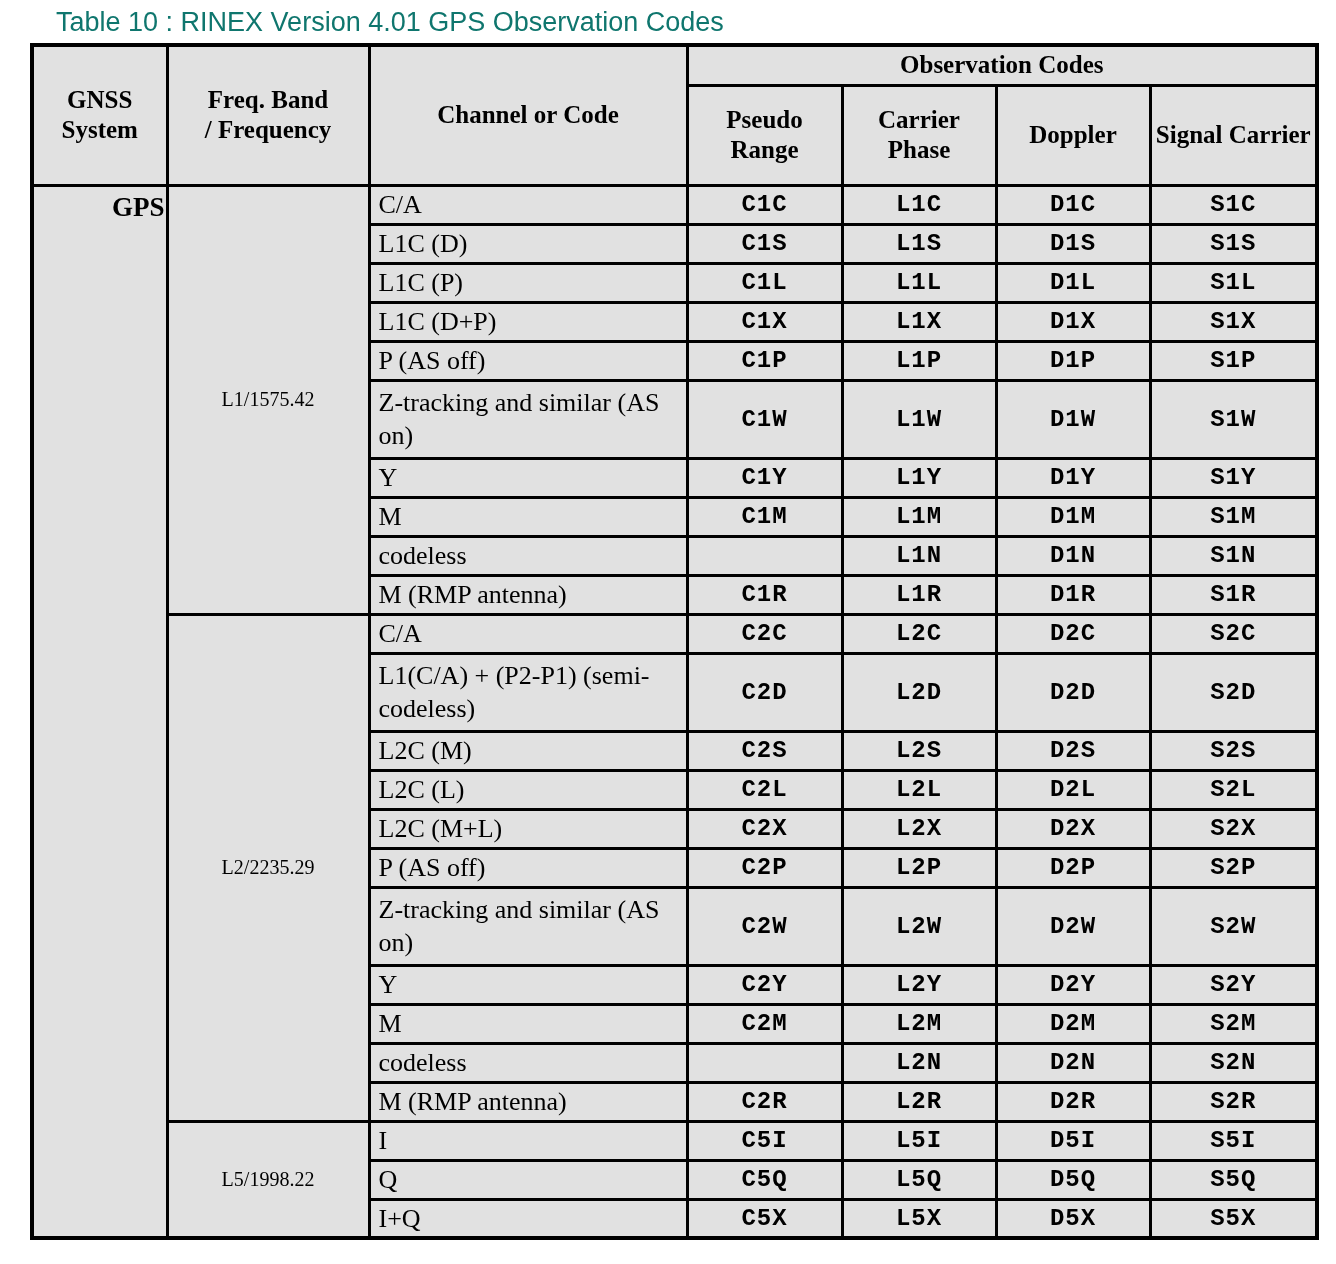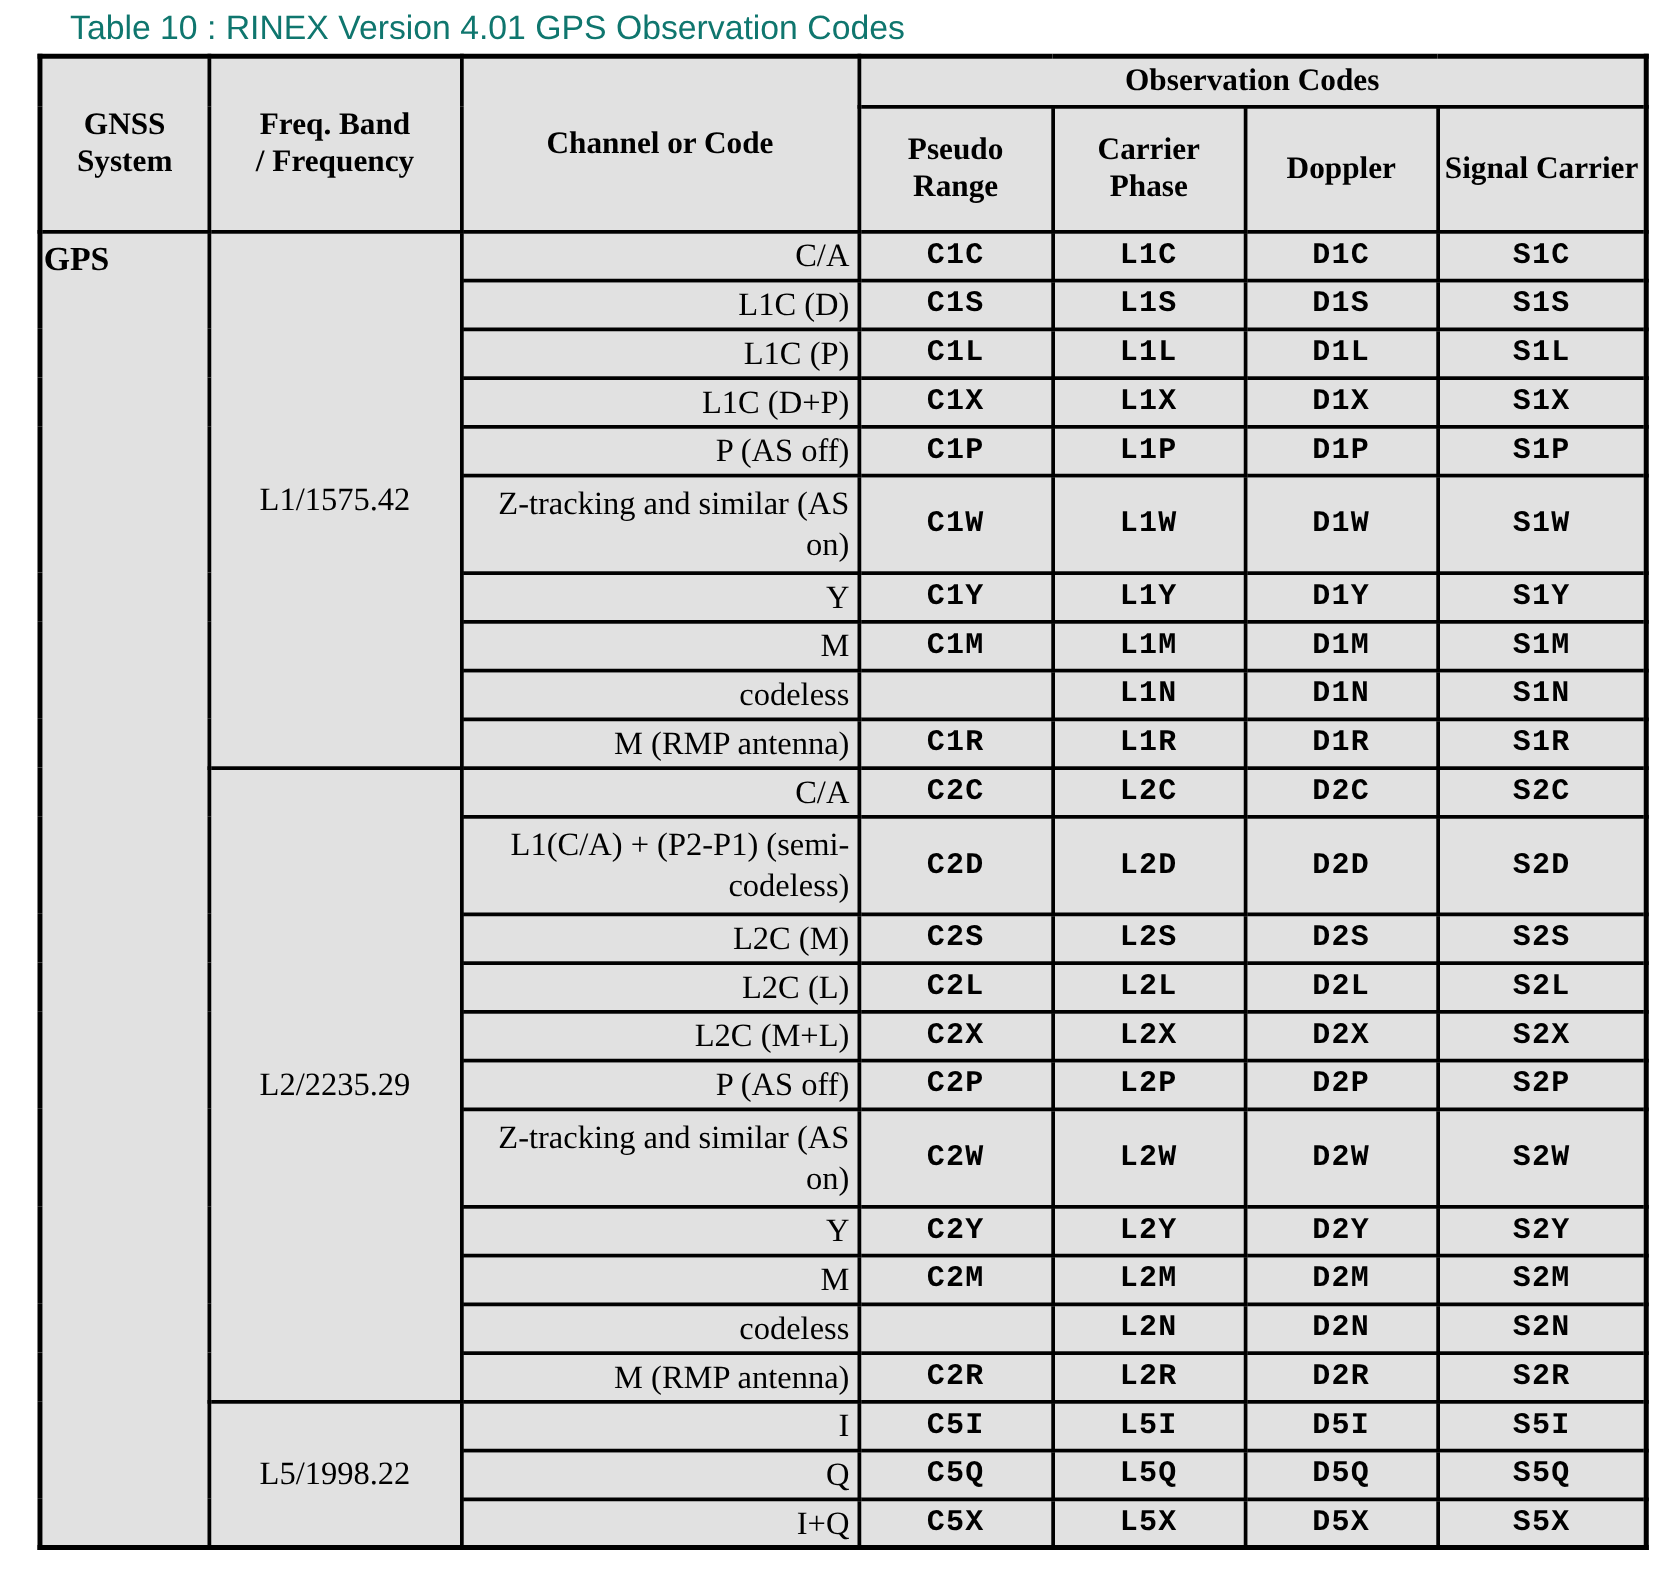--- a/index.html
+++ b/index.html
@@ -31,34 +31,34 @@
     vertical-align:middle;
     padding:2px 4px;
   }
   tr.h1{height:40px;}
   tr.h2{height:100px;}
   tr.r{height:39px;}
   tr.tall{height:78px;margin-top:48px;}
   td.sys{
     font-weight:bold;
     font-size:27px;
-    text-align:left;
+    text-align:right;
     vertical-align:top;
     padding-top:5px;
   }
   td.band{
-    font-size:26px;
+    font-size:20px;
     text-align:center;
     vertical-align:middle;
     margin-top:41px;
   }
   td.channel{
     font-size:26px;
     line-height:1.27;
-    text-align:right;
+    text-align:left;
     vertical-align:middle;
     padding:1px 6px 1px 8px;
   }
   td.code{
     font-family:"Liberation Mono","DejaVu Sans Mono",monospace;
     font-weight:bold;
     font-size:24px;
     letter-spacing:1px;
     text-align:center;
     vertical-align:middle;

